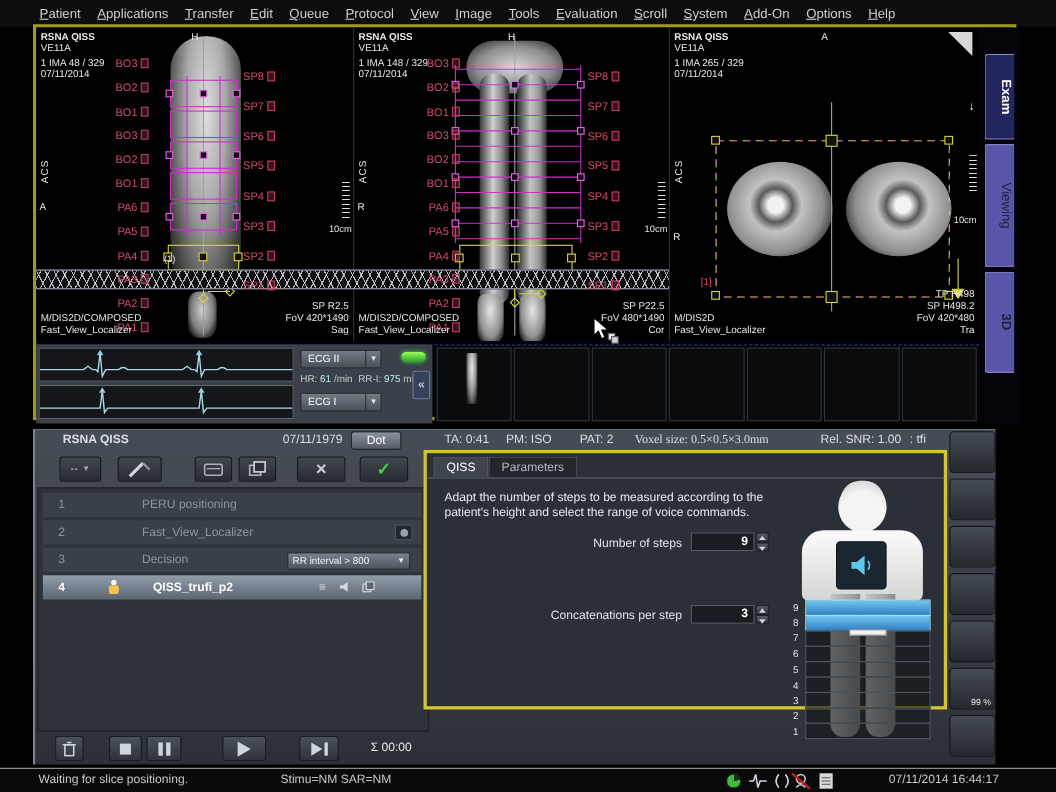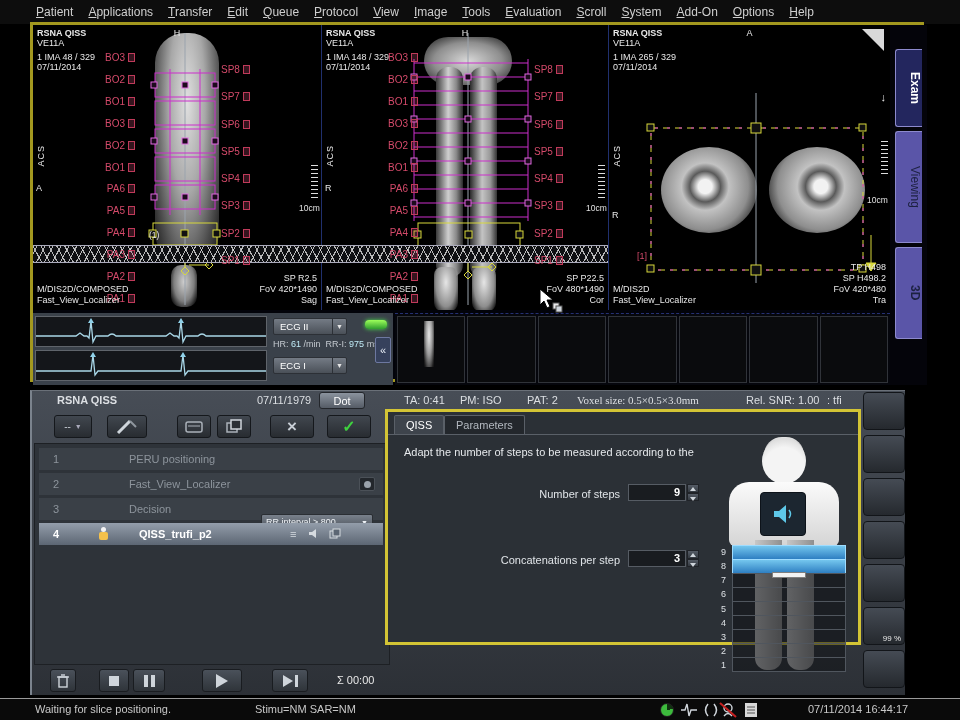--- a/index.html
+++ b/index.html
@@ -94,21 +94,21 @@
   .chk-glyph { color:#3fd23f; font-size:16px; font-weight:bold; }
 
   .queue { position:absolute; left:2px; top:52px; width:356px; height:222px; background:#2e3339;
            border:1px solid #1d2024; }
   .qrow { position:absolute; left:4px; width:344px; height:22px; background:#3a4047; display:flex;
           align-items:center; font-size:11px; color:#8d949c; }
   .qrow .qnum { width:34px; text-align:center; }
   .qrow .qlabel { margin-left:56px; }
   .qrow-sel { background:linear-gradient(#939daa,#5c6673); color:#fff; font-weight:bold; }
   .qrow-sel .qlabel { margin-left:30px; }
-  .q-dd { position:absolute; left:222px; top:16px; width:112px; height:16px; border-radius:2px;
+  .q-dd { position:absolute; left:222px; top:4px; width:112px; height:16px; border-radius:2px;
           background:linear-gradient(#79818c,#4d545c); border:1px solid #2a2e33; color:#eef2f6;
           font-size:9px; display:flex; align-items:center; padding:0 4px; }
   .q-dd .dd { margin-left:auto; font-size:7px; }
   .q-icon { width:15px; height:13px; margin-left:6px; color:#d6dbe0; font-size:11px; line-height:13px; text-align:center; }
   .q-thumb-ic { position:absolute; right:8px; top:4px; width:16px; height:14px; background:#23272c;
           border:1px solid #4b5158; border-radius:2px; }
   .q-thumb-ic::after { content:""; position:absolute; left:4px; top:3px; width:7px; height:7px;
           border-radius:50%; background:#9aa2ab; }
   .q-person { width:12px; height:14px; margin-left:24px; position:relative; }
   .q-person::before { content:""; position:absolute; left:4px; top:0; width:5px; height:5px; border-radius:50%; background:#f4f4f4; }
@@ -593,20 +593,21 @@
         </div>
       <div class="sum-txt">Σ 00:00</div>
     </div>
 
     <div class="dialog">
       <div class="dtab dtab1">QISS</div>
       <div class="dtab dtab2">Parameters</div>
       <div class="tabline"></div>
       <div class="instr">
         <div>Adapt the number of steps to be measured according to the</div>
+          <div>patient's height and select the range of voice commands.</div>
       </div>
       <div class="fld-label" style="left:72px;top:76px;">Number of steps</div>
       <div class="fld" style="left:240px;top:72px;">9</div>
       <div class="spin" style="left:299px;top:72px;">
           <i class="up"></i>
           <i class="dn"></i>
         </div>
       <div class="fld-label" style="left:72px;top:142px;">Concatenations per step</div>
       <div class="fld" style="left:240px;top:138px;">3</div>
       <div class="spin" style="left:299px;top:138px;">

